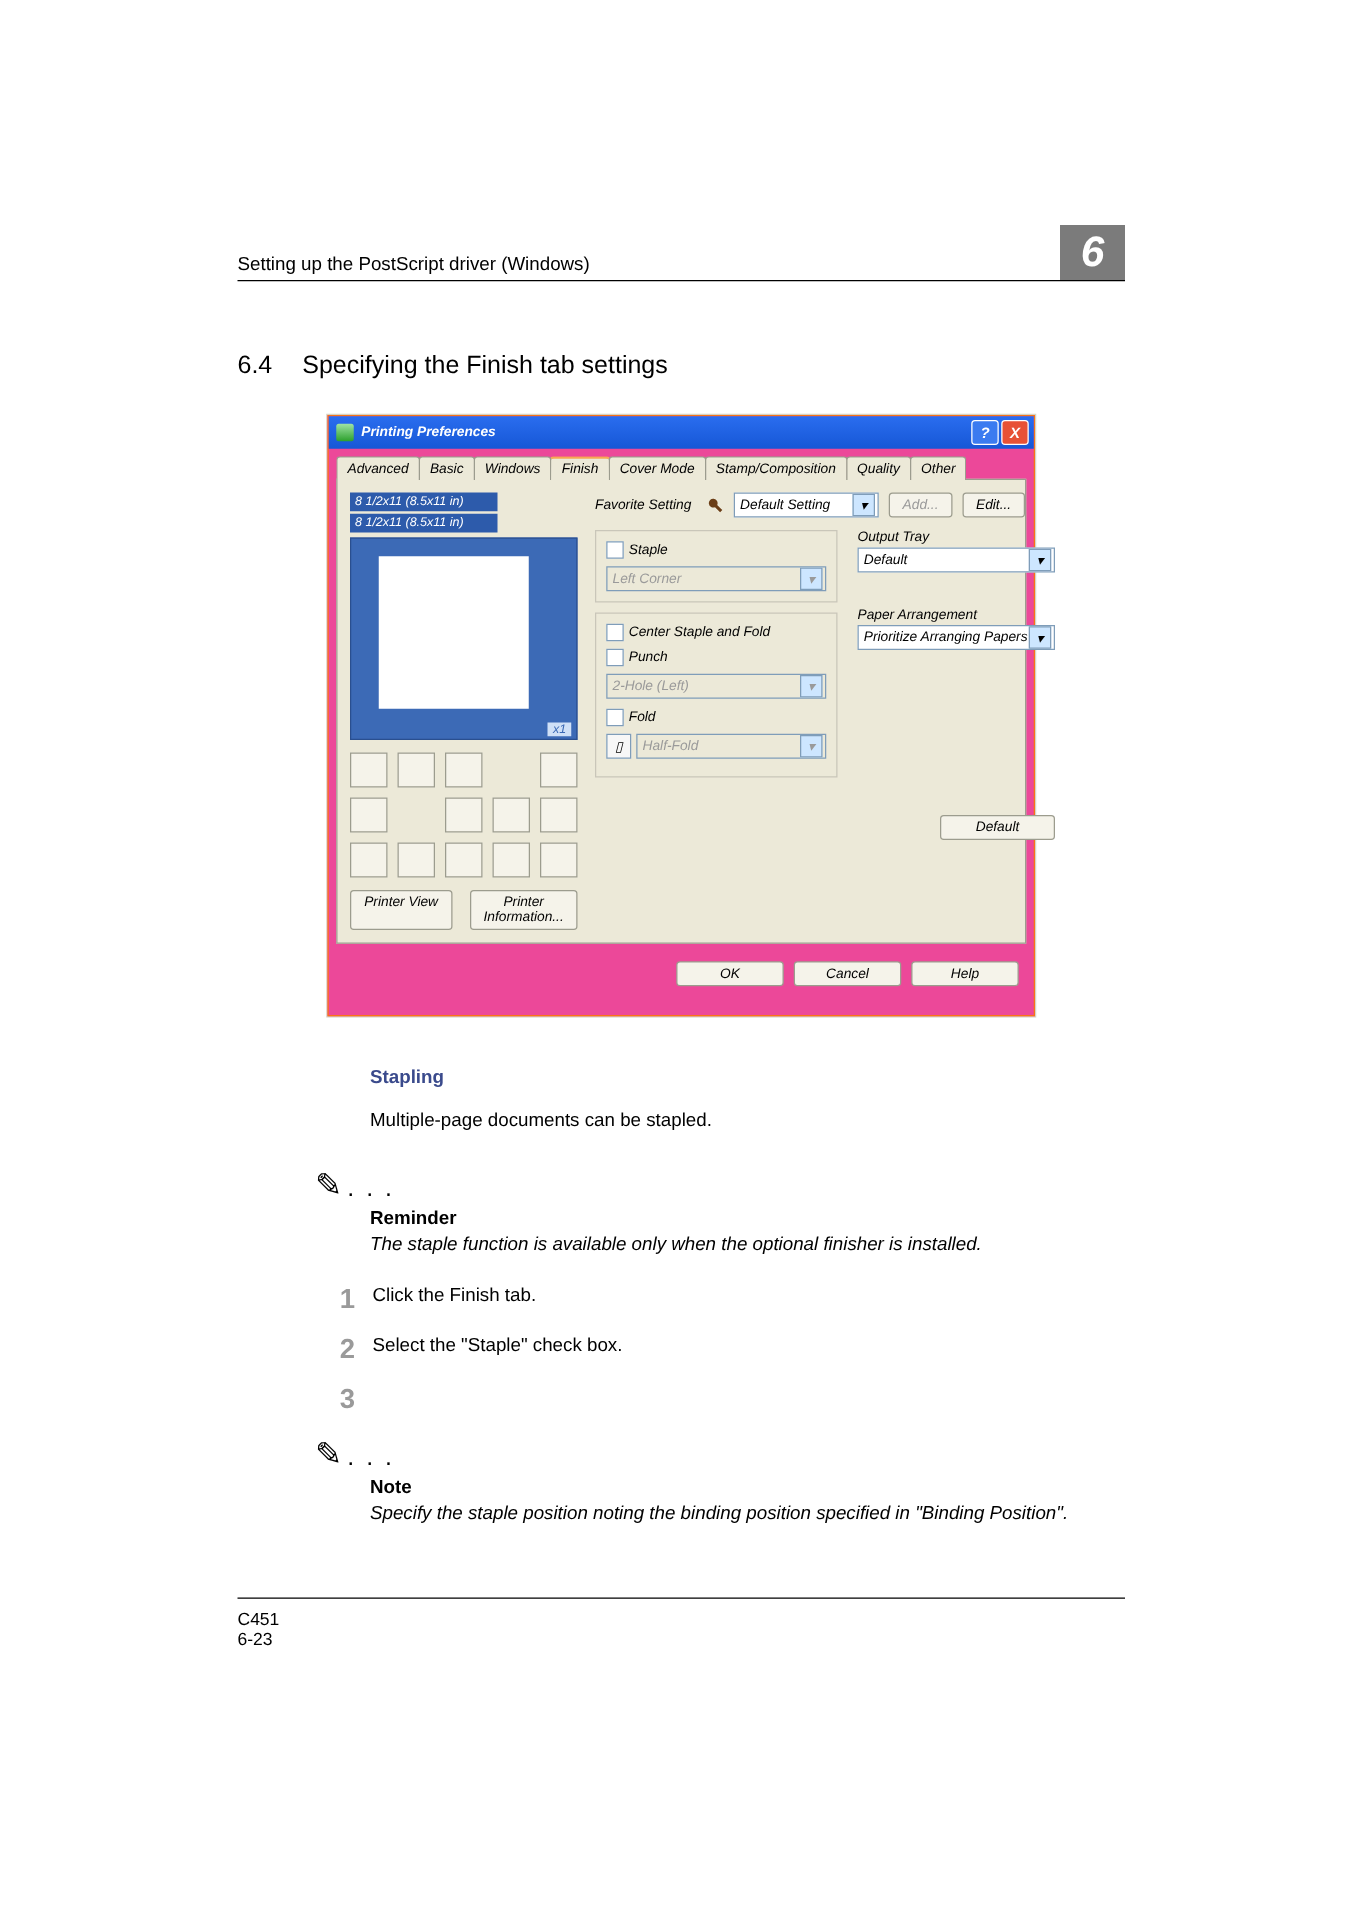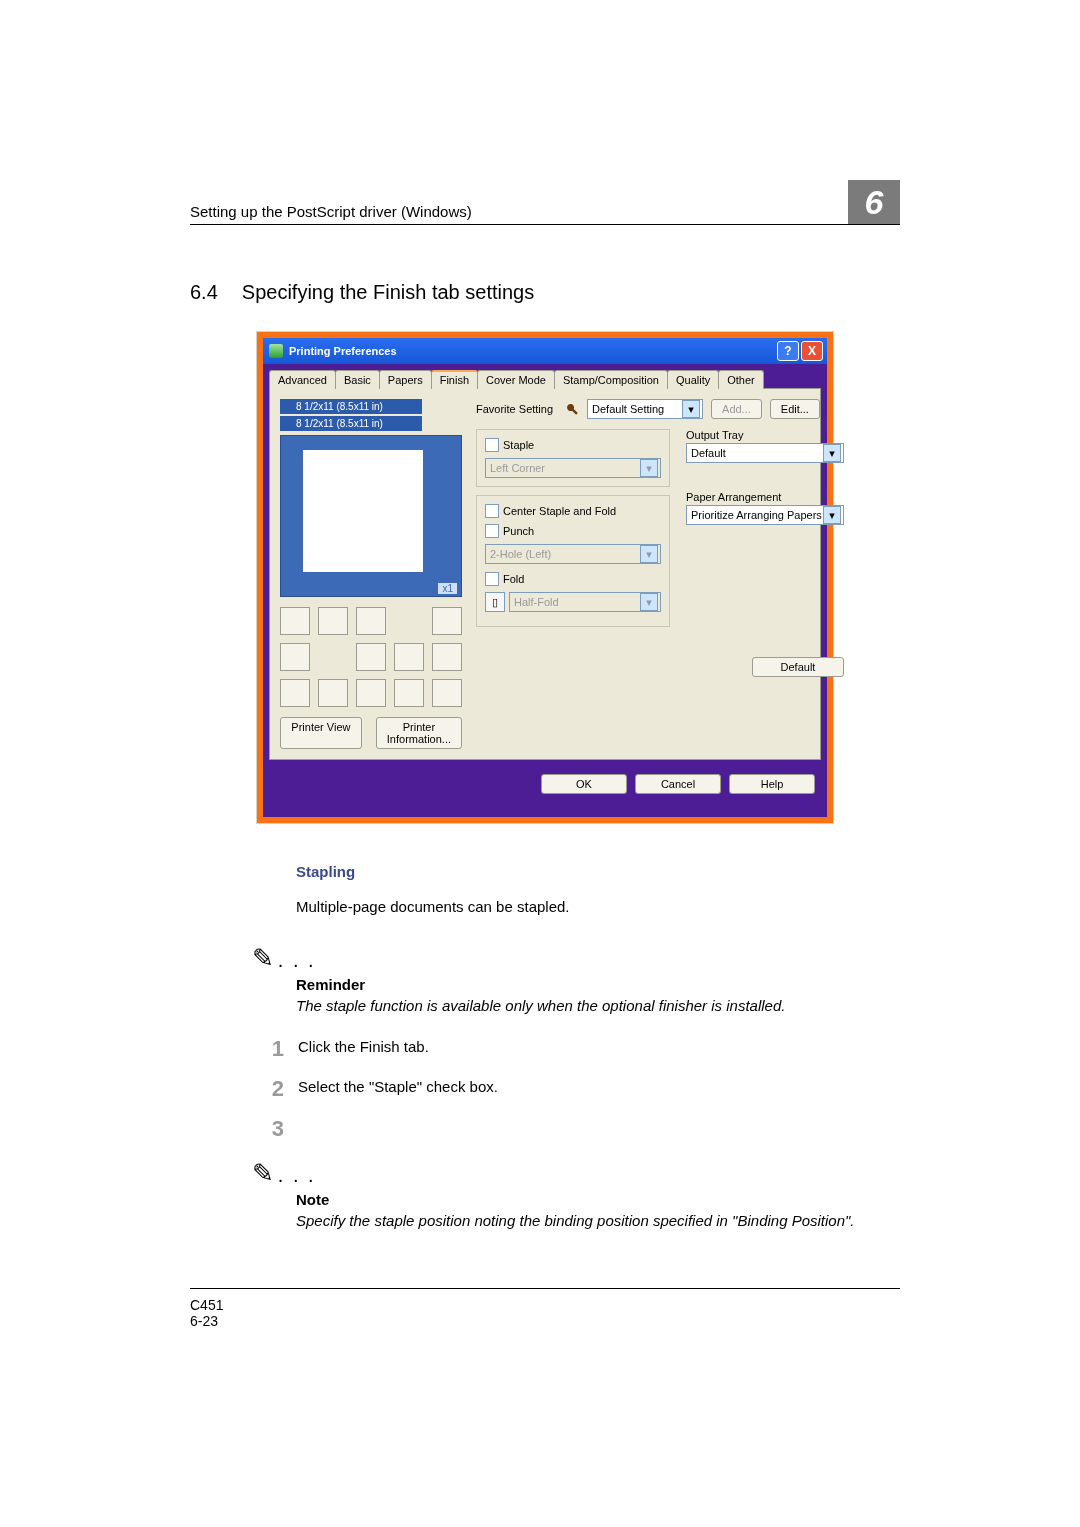--- a/index.html
+++ b/index.html
@@ -43,25 +43,26 @@
     font-size: 20px;
     font-weight: normal;
     margin-bottom: 28px;
   }
   .sec-num { margin-right: 24px; }
 
   
   .dialog {
     width: 564px;
     margin: 0 auto 40px auto;
-    border: 6px solid #f97316;
+    border: 1px solid #f97316;
     font-size: 11px;
     color: #000;
-    background: #4c1d95;
+    background: #ec4899;
     box-shadow: 0 0 0 1px #d6d2c2;
+    font-style: italic;
   }
   .titlebar {
     height: 26px;
     background: linear-gradient(#2a6def, #1657d6);
     color: #fff;
     display: flex;
     align-items: center;
     padding: 0 4px 0 6px;
   }
   .titlebar-icon {
@@ -109,21 +110,21 @@
     background: #ece9d8;
     padding: 10px;
     margin-top: -1px;
   }
   .panel-row { display: flex; }
   .preview-col { width: 200px; margin-right: 14px; }
   .paper-label {
     background: #2d5bab;
     color: #fff;
     font-size: 10px;
-    padding: 2px 16px;
+    padding: 2px 4px;
     width: 110px;
   }
   .paper-label + .paper-label { margin-top: 2px; }
   .page-preview {
     margin-top: 4px;
     height: 160px;
     background: #3c6ab6;
     border: 1px solid #2a4f8f;
     position: relative;
   }
@@ -279,21 +280,21 @@
   <div class="dialog">
     <div class="titlebar">
       <span class="titlebar-icon"></span>
       <span class="titlebar-text">Printing Preferences</span>
       <span class="winbtn help">?</span>
       <span class="winbtn close">X</span>
     </div>
     <div class="tabs">
       <span class="tab">Advanced</span>
       <span class="tab">Basic</span>
-      <span class="tab">Papers</span>
+      <span class="tab">Windows</span>
       <span class="tab active">Finish</span>
       <span class="tab">Cover Mode</span>
       <span class="tab">Stamp/Composition</span>
       <span class="tab">Quality</span>
       <span class="tab">Other</span>
     </div>
     <div class="tab-panel">
       <div class="panel-row">
         <div class="preview-col">
           <div class="paper-label">8 1/2x11 (8.5x11 in)</div>

